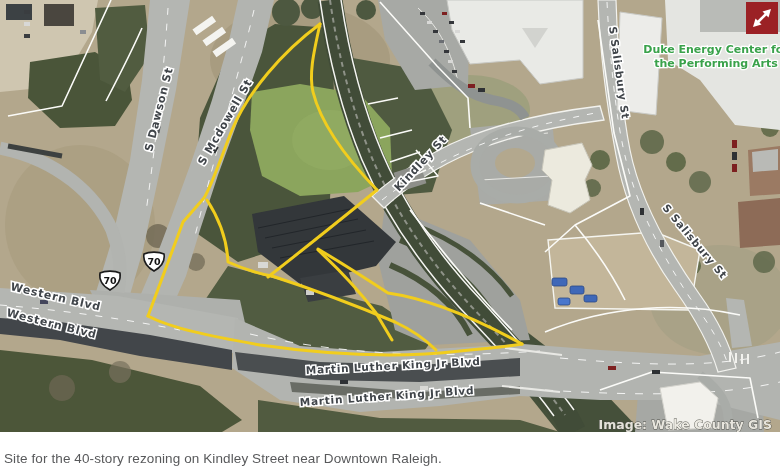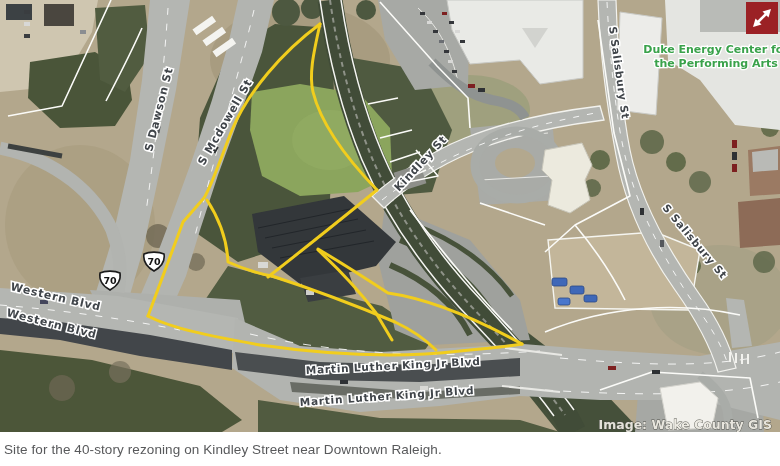--- a/index.html
+++ b/index.html
@@ -2,21 +2,21 @@
 <html><head>
 <meta charset="utf-8">
 <style>
   html,body{margin:0;padding:0;background:#ffffff;}
   #stage{position:relative;width:780px;height:466px;overflow:hidden;background:#ffffff;
          font-family:"DejaVu Sans","Liberation Sans",sans-serif;}
   #map-wrap{position:absolute;left:0;top:0;width:780px;height:432px;}
   #expand-btn{position:absolute;top:2px;right:2px;width:32px;height:32px;background:#9b2125;
               display:flex;align-items:center;justify-content:center;cursor:pointer;}
   #caption-bar{position:absolute;left:0;top:432px;width:780px;height:34px;background:#ffffff;
-               display:flex;align-items:center;}
+               display:flex;align-items:flex-end;}
   #caption-bar .cap{font-family:"Liberation Sans",sans-serif;font-size:13.5px;color:#58595b;
                     padding-left:4px;letter-spacing:.1px;}
   .maplabel{font-weight:700;fill:#40454a;stroke:#ffffff;stroke-width:3px;paint-order:stroke;
             letter-spacing:.8px;}
   .poilabel{font-weight:700;fill:#3aa24b;stroke:#ffffff;stroke-width:2.6px;paint-order:stroke;}
   .attrib{font-weight:700;fill:#eceae2;stroke:#4c4c46;stroke-width:.8px;paint-order:stroke;opacity:.95;}
   .shieldnum{font-weight:700;fill:#141414;}
 </style>
 </head>
 <body>

